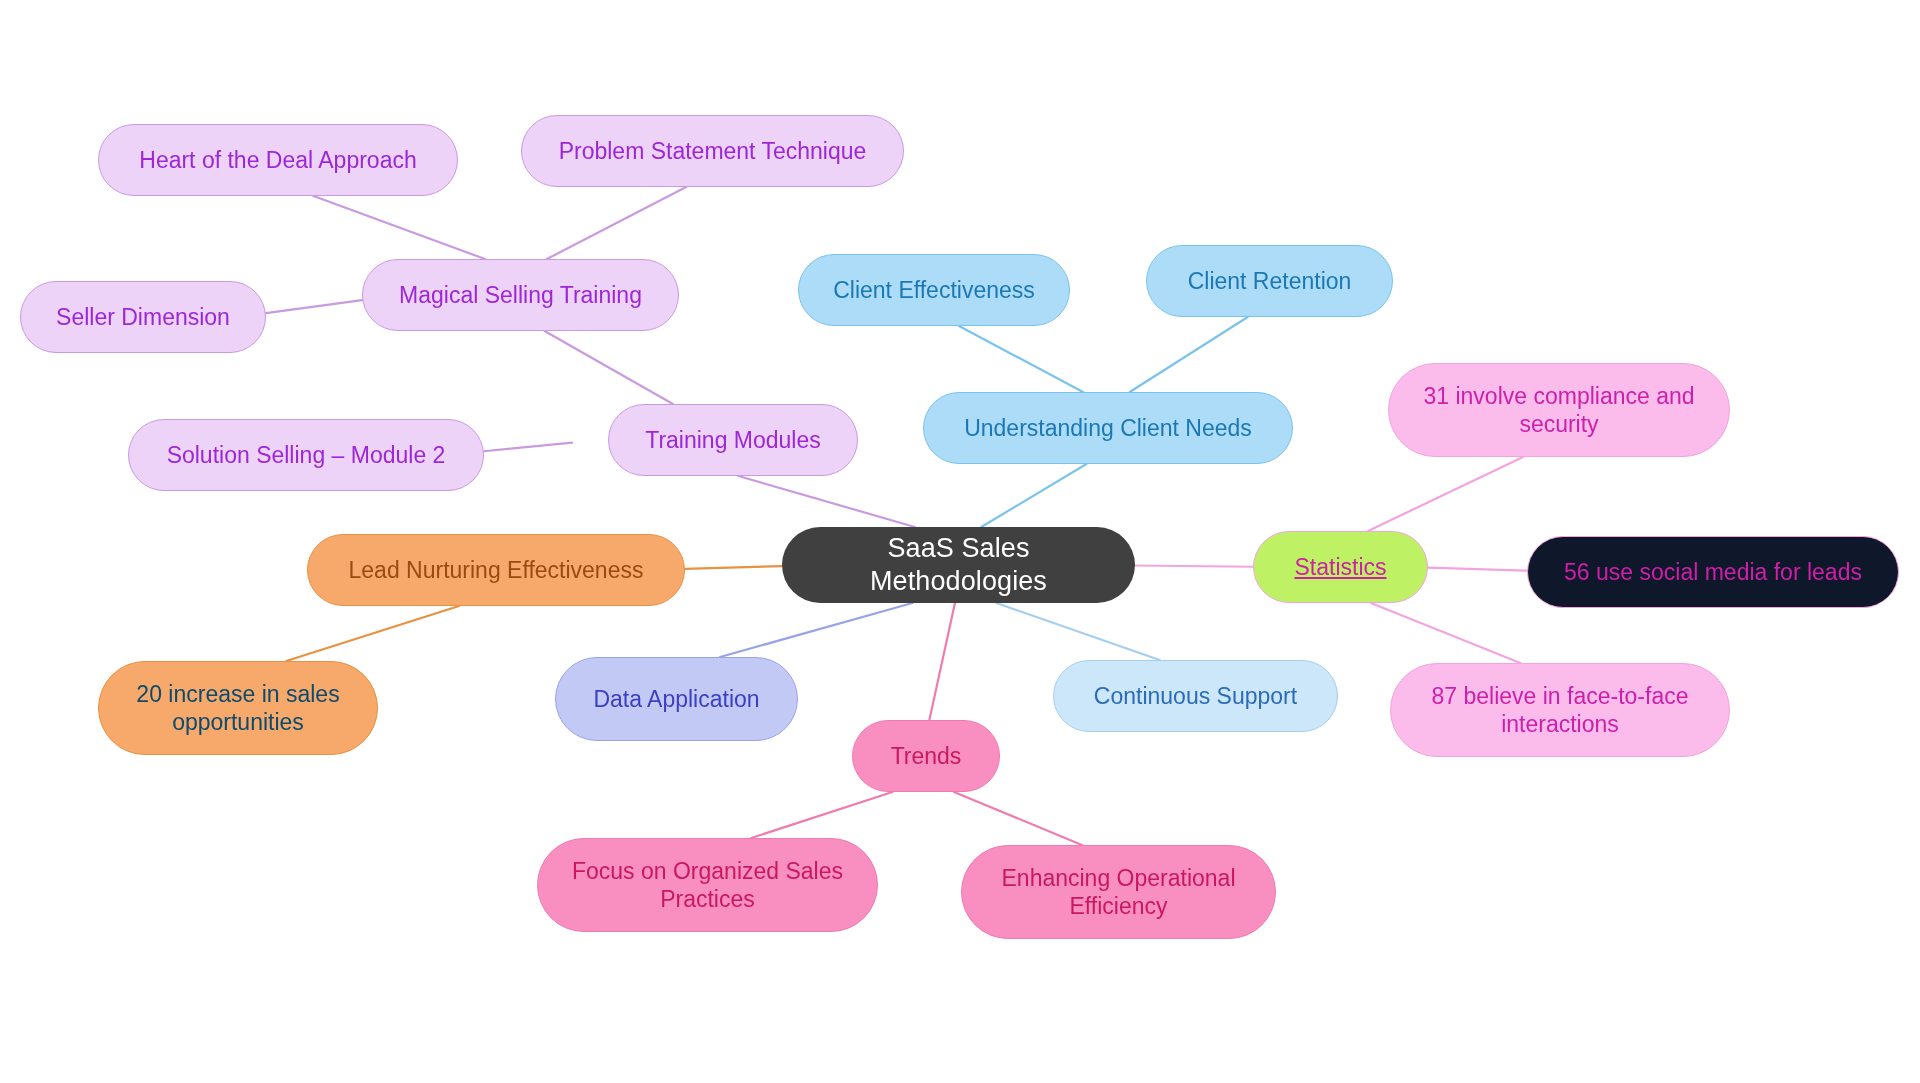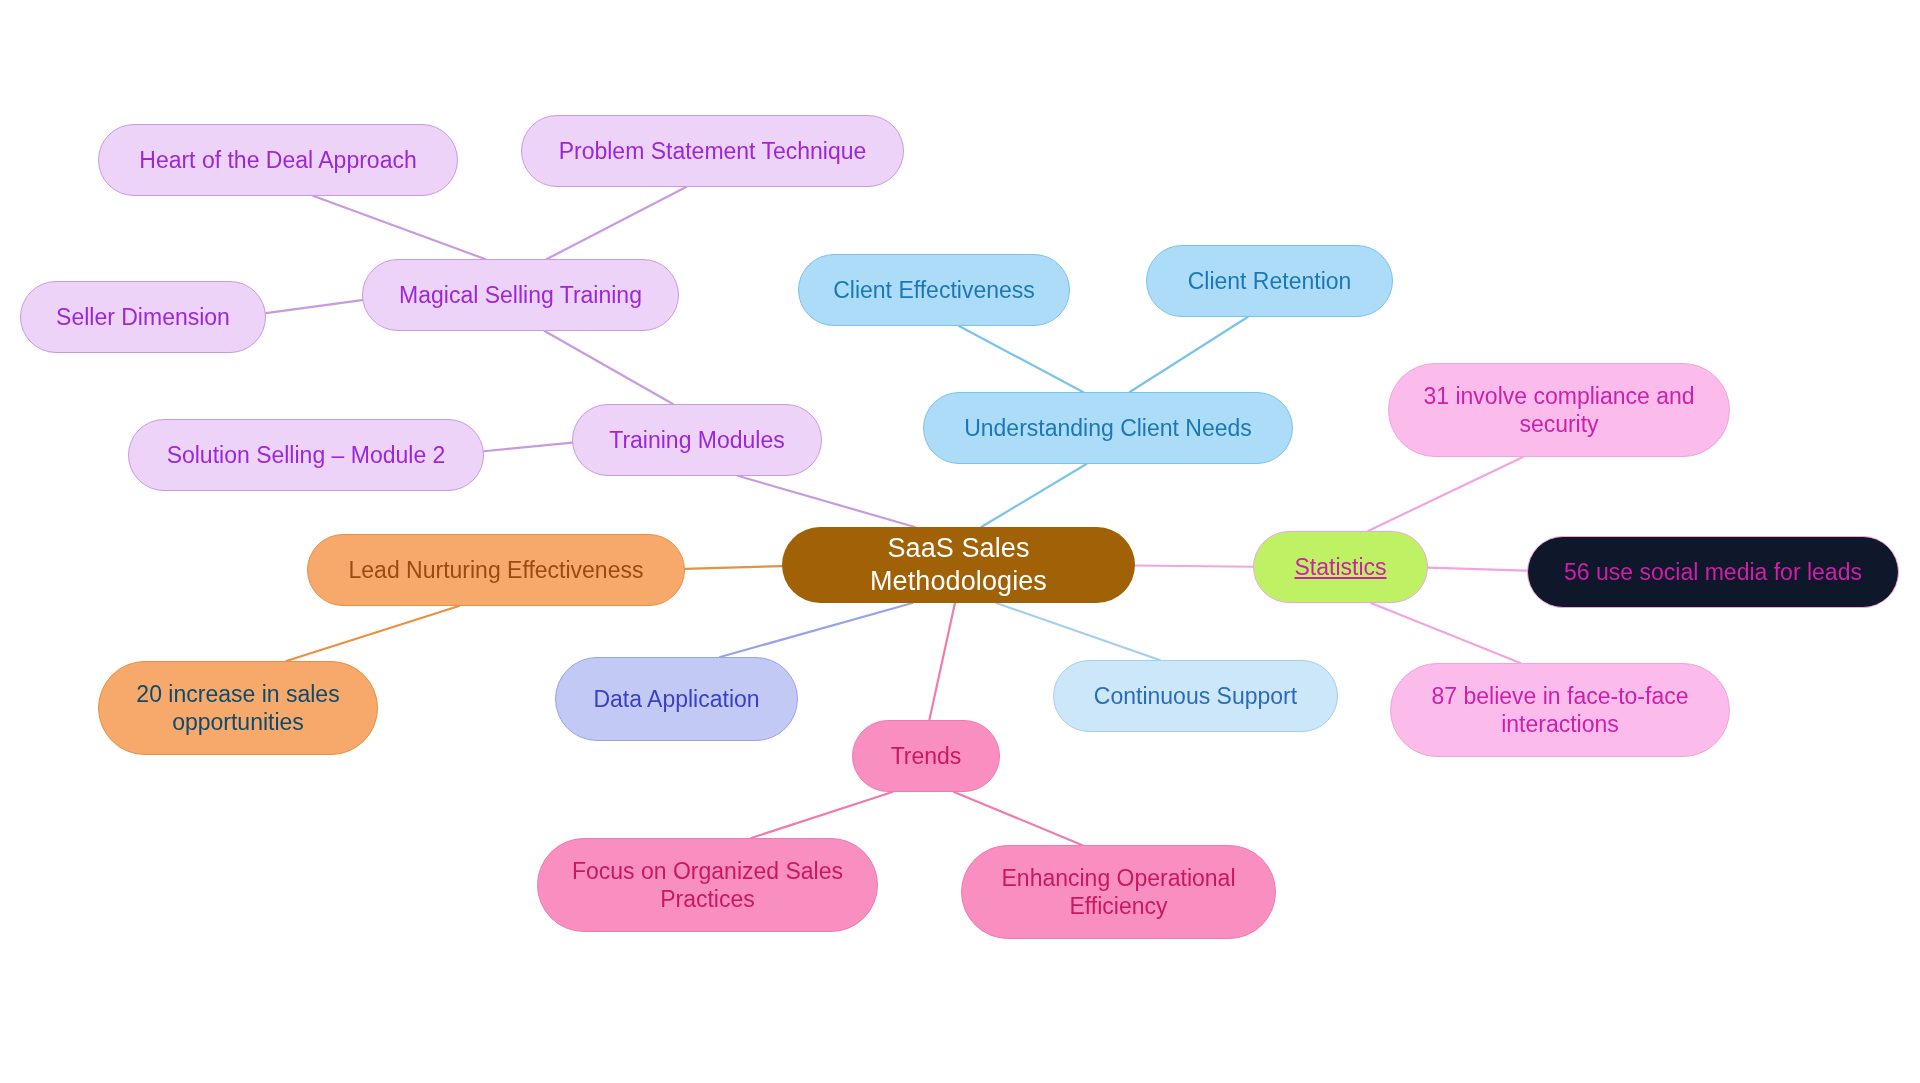--- a/index.html
+++ b/index.html
@@ -37,21 +37,21 @@
     border-width: 1.5px;
     line-height: 1.22;
     padding: 6px 14px;
     white-space: pre-line;
   }
   .node-root {
     border-radius: 38px;
     border-width: 0;
     font-size: 27px;
     color: #ffffff;
-    background: #a16207;
+    background: #404040;
     letter-spacing: 0.1px;
   }
 </style>
 </head>
 <body>
 
 <div id="mindmap-canvas">
   <svg id="edge-layer" viewBox="0 0 1920 1083">
       <line x1="981.3069343065694" y1="527" x2="1086.3934306569342" y2="464" stroke="#79C3EC" stroke-width="2.2" stroke-linecap="round"></line>
       <line x1="1083.0347826086957" y1="392" x2="958.9652173913043" y2="326" stroke="#79C3EC" stroke-width="2.2" stroke-linecap="round"></line>
@@ -73,21 +73,21 @@
       <line x1="954.0257352941177" y1="792" x2="1081.9108455882354" y2="845" stroke="#F07BAF" stroke-width="2.2" stroke-linecap="round"></line>
       <line x1="782" y1="566.0494594594595" x2="685" y2="568.8762162162162" stroke="#E8913F" stroke-width="2.2" stroke-linecap="round"></line>
       <line x1="458.9826086956522" y1="606" x2="286.3282608695652" y2="661" stroke="#E8913F" stroke-width="2.2" stroke-linecap="round"></line>
     </svg>
   <div id="node-layer">
       <div class="node node-root" style="left: 782px; top: 527px; width: 353px; height: 76px; font-size: 27px;">SaaS Sales Methodologies</div>
       <div class="node" style="left: 98px; top: 124px; width: 360px; height: 72px; font-size: 23px; background: rgb(237, 211, 248); color: rgb(156, 39, 216); border-color: rgb(201, 154, 224);">Heart of the Deal Approach</div>
       <div class="node" style="left: 521px; top: 115px; width: 383px; height: 72px; font-size: 23px; background: rgb(237, 211, 248); color: rgb(156, 39, 216); border-color: rgb(201, 154, 224);">Problem Statement Technique</div>
       <div class="node" style="left: 362px; top: 259px; width: 317px; height: 72px; font-size: 23px; background: rgb(237, 211, 248); color: rgb(156, 39, 216); border-color: rgb(201, 154, 224);">Magical Selling Training</div>
       <div class="node" style="left: 20px; top: 281px; width: 246px; height: 72px; font-size: 23px; background: rgb(237, 211, 248); color: rgb(156, 39, 216); border-color: rgb(201, 154, 224);">Seller Dimension</div>
-      <div class="node" style="left: 572px; top: 404px; width: 250px; height: 72px; font-size: 23px; background: rgb(237, 211, 248); color: rgb(156, 39, 216); border-color: rgb(201, 154, 224);">Training Modules</div>
+      <div class="node" style="left: 608px; top: 404px; width: 250px; height: 72px; font-size: 23px; background: rgb(237, 211, 248); color: rgb(156, 39, 216); border-color: rgb(201, 154, 224);">Training Modules</div>
       <div class="node" style="left: 128px; top: 419px; width: 356px; height: 72px; font-size: 23px; background: rgb(237, 211, 248); color: rgb(156, 39, 216); border-color: rgb(201, 154, 224);">Solution Selling – Module 2</div>
       <div class="node" style="left: 798px; top: 254px; width: 272px; height: 72px; font-size: 23px; background: rgb(172, 220, 248); color: rgb(27, 120, 180); border-color: rgb(121, 195, 236);">Client Effectiveness</div>
       <div class="node" style="left: 1146px; top: 245px; width: 247px; height: 72px; font-size: 23px; background: rgb(172, 220, 248); color: rgb(27, 120, 180); border-color: rgb(121, 195, 236);">Client Retention</div>
       <div class="node" style="left: 923px; top: 392px; width: 370px; height: 72px; font-size: 23px; background: rgb(172, 220, 248); color: rgb(27, 120, 180); border-color: rgb(121, 195, 236);">Understanding Client Needs</div>
       <div class="node" style="left: 1053px; top: 660px; width: 285px; height: 72px; font-size: 23px; background: rgb(204, 230, 250); color: rgb(43, 108, 184); border-color: rgb(164, 206, 240);">Continuous Support</div>
       <div class="node" style="left: 555px; top: 657px; width: 243px; height: 84px; font-size: 23px; background: rgb(195, 201, 245); color: rgb(58, 63, 196); border-color: rgb(154, 163, 232);">Data Application</div>
       <div class="node" style="left: 1253px; top: 531px; width: 175px; height: 72px; font-size: 23px; background: #bef264; color: rgb(206, 31, 168); border-color: rgb(242, 164, 223); text-decoration: underline;">Statistics</div>
       <div class="node" style="left: 1388px; top: 363px; width: 342px; height: 94px; font-size: 23px; background: rgb(251, 188, 236); color: rgb(206, 31, 168); border-color: rgb(242, 164, 223);">31 involve compliance and
 security</div>
       <div class="node" style="left: 1527px; top: 536px; width: 372px; height: 72px; font-size: 23px; background: #0f172a; color: rgb(206, 31, 168); border-color: rgb(242, 164, 223);">56 use social media for leads</div>

